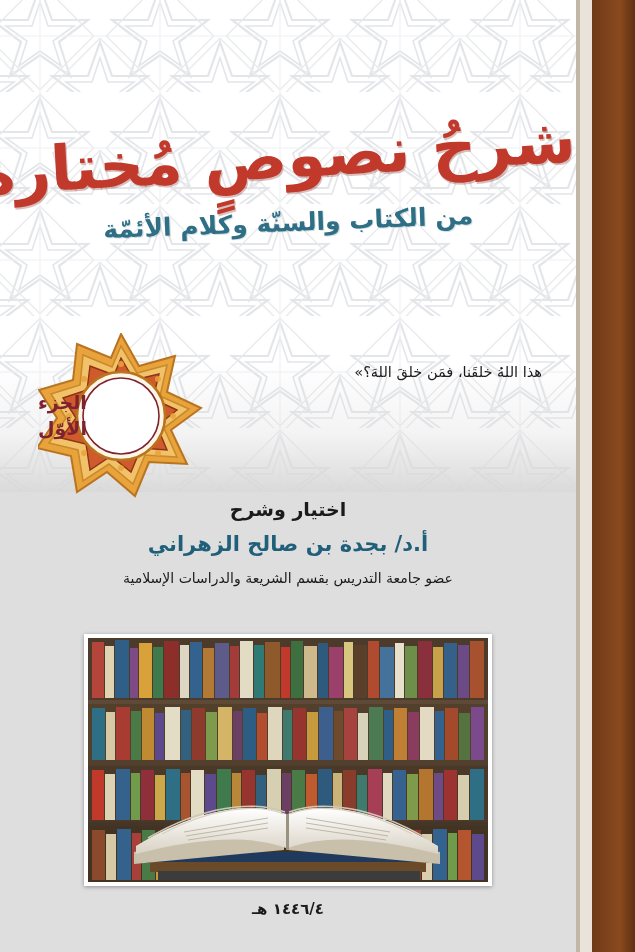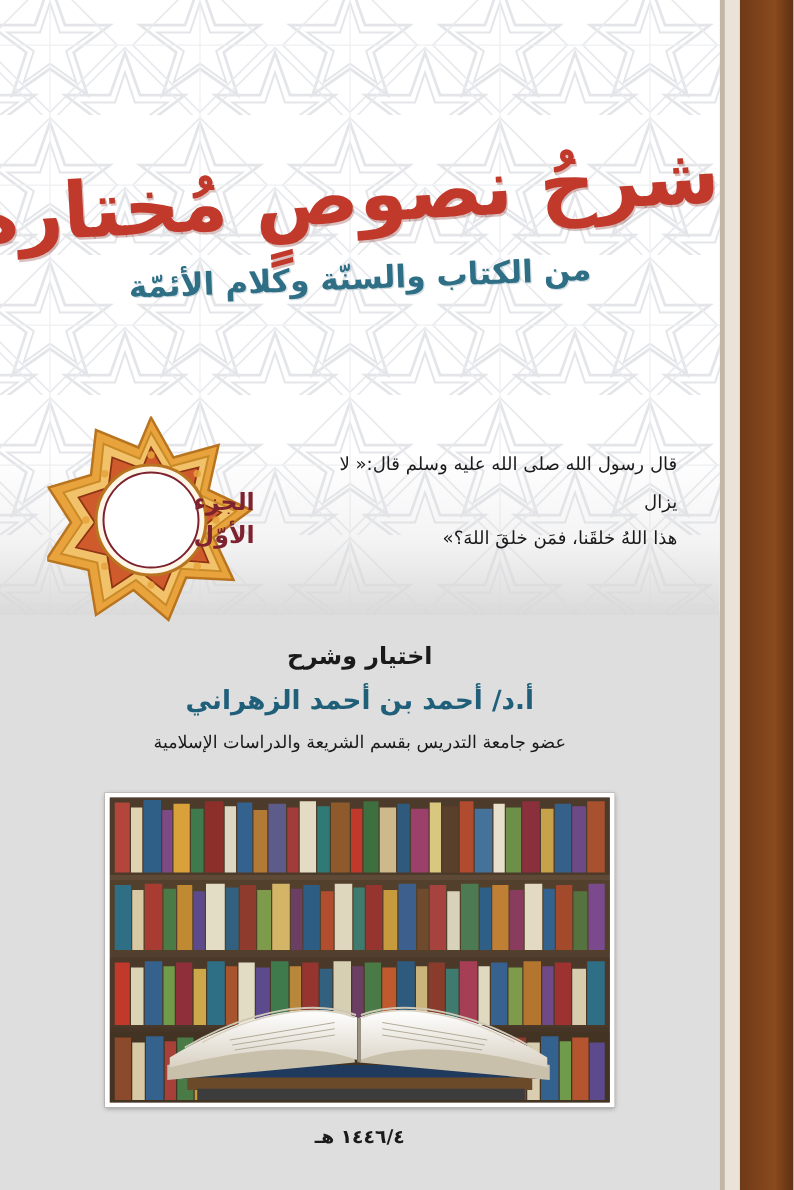--- a/index.html
+++ b/index.html
@@ -122,37 +122,36 @@
     top: 333px;
     left: 38px;
     width: 166px;
     height: 166px;
   }
   .medallion .star-text {
     position: absolute;
     top: 0; left: 0; right: 0; bottom: 0;
     display: flex;
     flex-direction: column;
-    align-items: flex-start;
+    align-items: flex-end;
     justify-content: center;
     font-family: "DejaVu Sans", "Liberation Sans", sans-serif;
     font-size: 19px;
     font-weight: bold;
     color: #7e2230;
     line-height: 1.35;
     pointer-events: none;
   }
 
   
   .author-block {
     position: absolute;
     top: 498px; left: 0; right: 0;
     text-align: center;
     font-family: "DejaVu Sans", "Liberation Sans", sans-serif;
-    margin-top: 16px;
   }
   .sel-label {
     font-size: 19px;
     font-weight: bold;
     color: #1a1a1a;
     margin-bottom: 12px;
   }
   .author-name {
     font-size: 21px;
     font-weight: bold;
@@ -222,21 +221,20 @@
       <div class="fade-bottom"></div>
     </div>
 
     <div class="title-wrap">
       <div class="main-title">شرحُ نصوصٍ مُختارة</div>
       <br>
       <div class="sub-title">من الكتاب والسنّة وكلام الأئمّة</div>
     </div>
 
     <div class="hadith">
-      <span>قال رسول الله صلى الله عليه وسلم قال:« لا يزال</span>
       <span>هذا اللهُ خلقَنا، فمَن خلقَ اللهَ؟»</span>
     </div>
 
     <div class="medallion">
       <svg width="166" height="166" viewBox="0 0 166 166" xmlns="http://www.w3.org/2000/svg">
         <g transform="translate(83,83)">
           <g>
             <polygon points="0,-82 18,-50 54,-60 46,-24 80,-8 50,14 66,48 28,46 14,80 -14,56 -44,76 -50,40 -84,32 -64,2 -82,-26 -48,-36 -44,-72 -10,-58" fill="#e8a33d" stroke="#b9741f" stroke-width="2"></polygon>
             <polygon points="0,-70 16,-43 46,-51 39,-20 68,-7 43,12 56,41 24,39 12,68 -12,48 -38,65 -43,34 -72,27 -55,2 -70,-22 -41,-31 -38,-61 -9,-49" fill="#f2c26a" stroke="#c98a28" stroke-width="1.6"></polygon>
             <polygon points="0,-58 13,-36 38,-42 32,-17 56,-6 36,10 46,34 20,32 10,56 -10,40 -31,54 -35,28 -60,22 -45,2 -58,-18 -34,-26 -31,-50 -7,-41" fill="#cf5a2b" stroke="#8c3413" stroke-width="1.4"></polygon>
@@ -256,21 +254,21 @@
         </g>
       </svg>
       <div class="star-text">
         <div>الجزء</div>
         <div>الأوّل</div>
       </div>
     </div>
 
     <div class="author-block">
       <div class="sel-label">اختيار وشرح</div>
-      <div class="author-name">أ.د/ أحمد بن أحمد الزهراني</div>
+      <div class="author-name">أ.د/ بجدة بن صالح الزهراني</div>
       <div class="affil">عضو جامعة التدريس بقسم الشريعة والدراسات الإسلامية</div>
     </div>
 
     <div class="photo-frame">
       <svg width="400" height="244" viewBox="0 0 400 244" xmlns="http://www.w3.org/2000/svg">
         <defs>
           <linearGradient id="shelfbg" x1="0" y1="0" x2="0" y2="1">
             <stop offset="0%" stop-color="#6b5440"></stop>
             <stop offset="100%" stop-color="#3a2c1e"></stop>
           </linearGradient>

